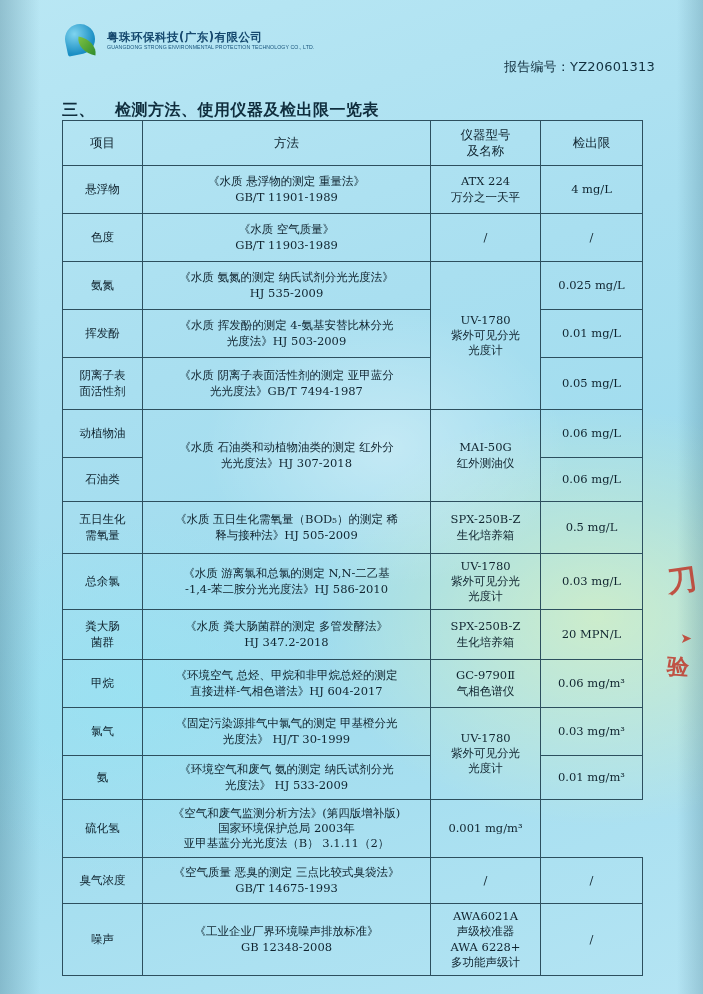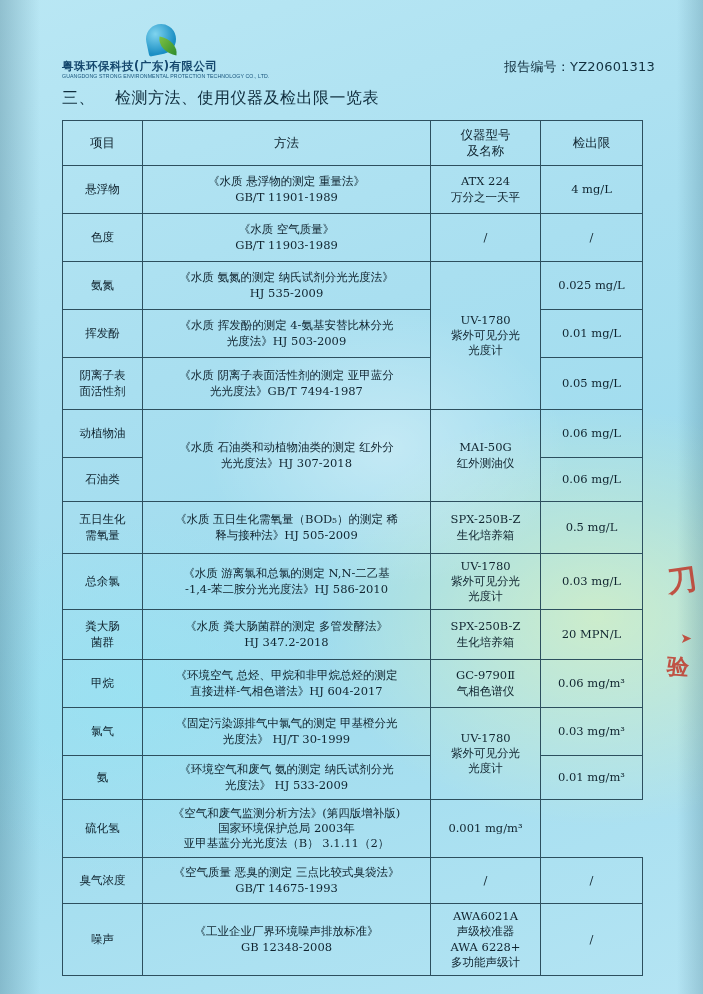--- a/index.html
+++ b/index.html
@@ -40,21 +40,20 @@
     left: 0; top: 0;
     width: 703px;
     height: 90px;
   }
   .logo-wrap {
     position: absolute;
     left: 62px;
     top: 22px;
     display: flex;
     align-items: center;
-    flex-direction: column;
   }
   .logo-mark {
     width: 38px;
     height: 38px;
     position: relative;
     margin-right: 7px;
   }
   .logo-mark .drop {
     position: absolute;
     left: 3px; top: 2px;
@@ -95,23 +94,23 @@
     font-size: 13px;
     color: #12303f;
     font-family: "DejaVu Sans", "Liberation Sans", sans-serif;
     letter-spacing: 0.2px;
   }
 
   
   .section-title {
     position: absolute;
     left: 62px;
-    top: 88px;
+    top: 100px;
     font-size: 16px;
-    font-weight: normal;
+    font-weight: bold;
     color: #0f2d3d;
     font-family: "DejaVu Sans", "Liberation Sans", sans-serif;
     letter-spacing: 0.5px;
     white-space: nowrap;
   }
   .section-title .num {
     margin-right: 20px;
   }
 
   

